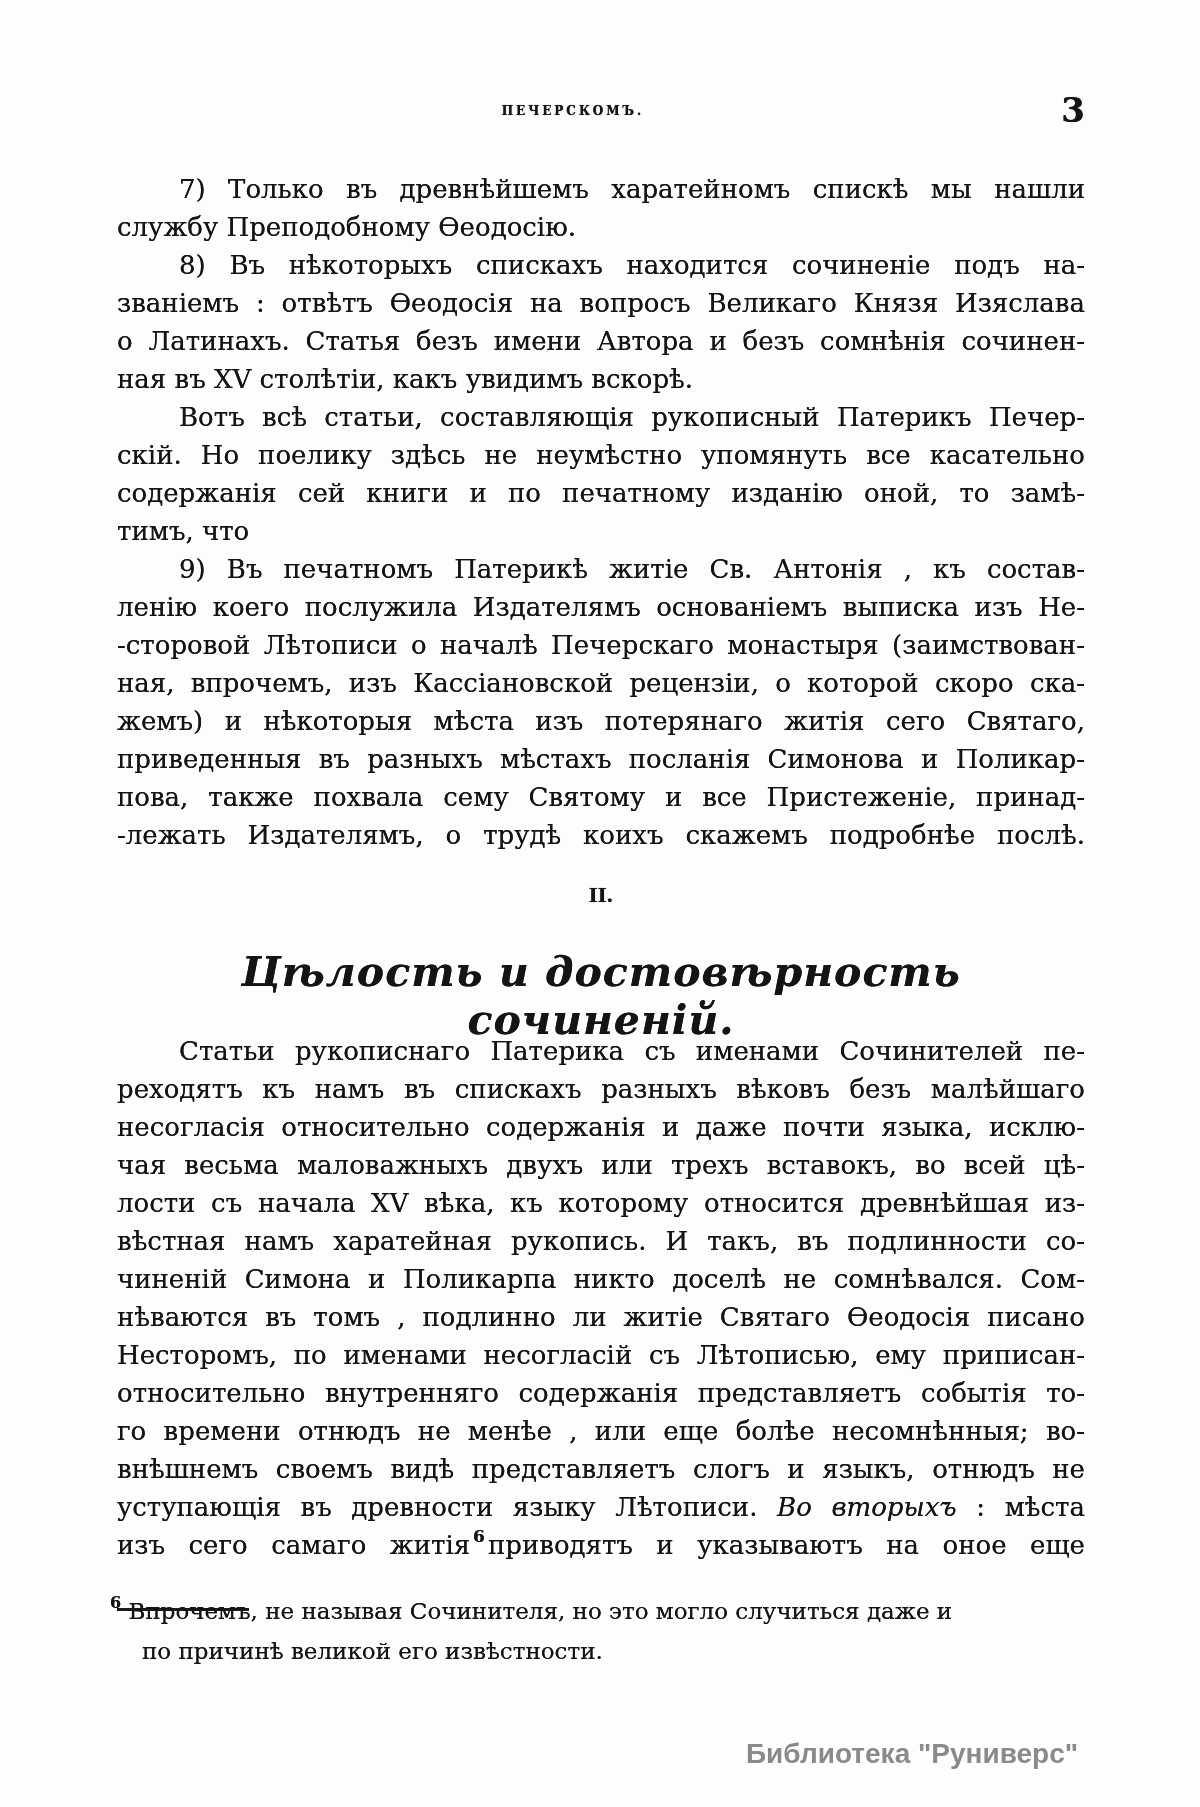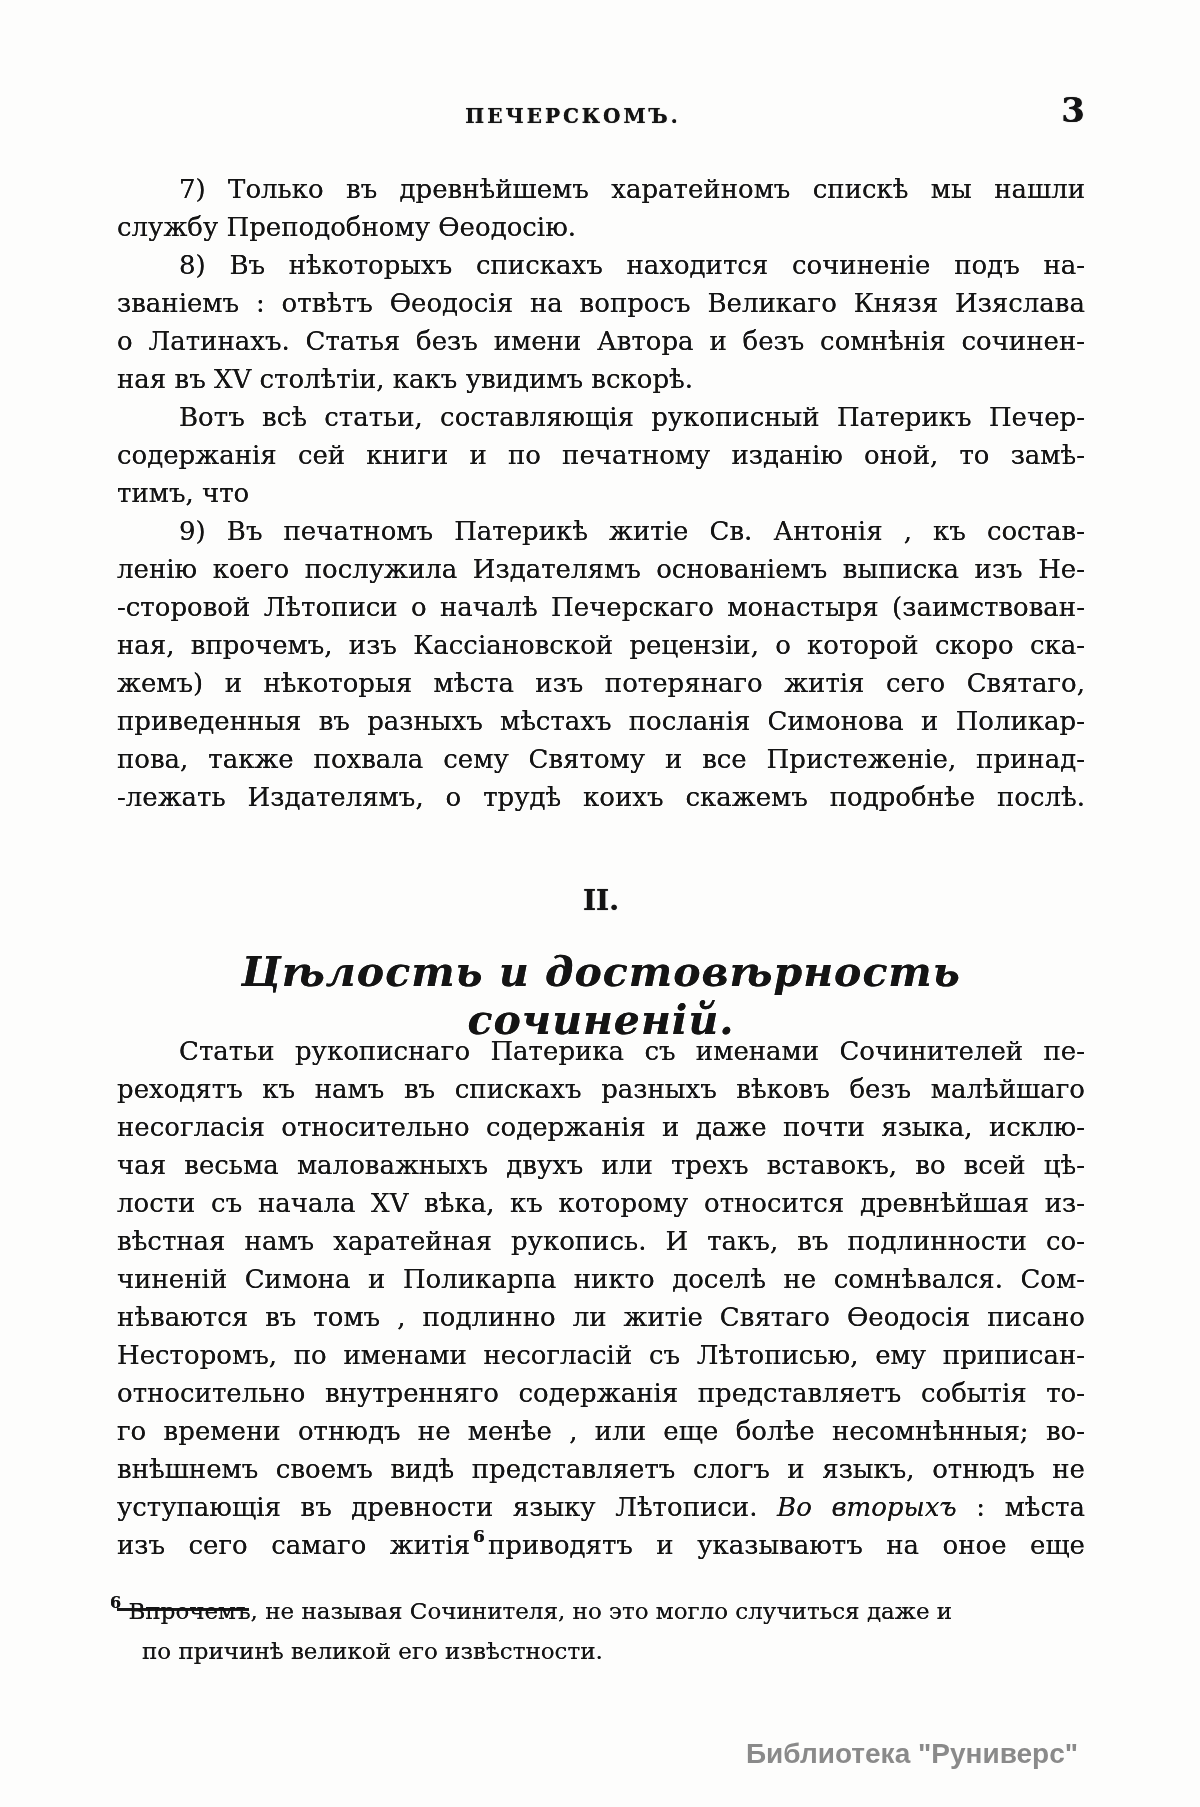--- a/index.html
+++ b/index.html
@@ -10,21 +10,21 @@
     margin:0 auto;
     background:#fdfdfc;
     overflow:hidden;
     font-family:"DejaVu Serif","Liberation Serif",serif;
     color:#141414;
   }
   
   .running-header { position:absolute; top:104px; left:117px; width:968px; height:40px; }
   .running-title {
     display:block; text-align:center;
-    font-size:20px; font-weight:bold; letter-spacing:3px;
+    font-size:12px; font-weight:bold; letter-spacing:3px;
     transform:translateX(-28px);
     text-shadow:0 0 0.7px rgba(0,0,0,.9);
   }
   .page-number {
     position:absolute; top:-14px; right:0;
     font-size:34px; font-weight:bold;
     text-shadow:0 0 0.7px rgba(0,0,0,.9);
   }
   
   .bodytext {
@@ -38,21 +38,21 @@
   .ln.j { white-space:normal; text-align:justify; text-align-last:justify; }
   .ln.ind { padding-left:62px; }
   .it { font-style:italic; }
   sup.fnref {
     font-size:17px; font-weight:bold; line-height:0;
     position:relative; top:-2px; padding:0 3px;
   }
   
   .section-number {
     position:absolute; top:884px; left:117px; width:968px;
-    text-align:center; font-size:28px; font-weight:bold;
+    text-align:center; font-size:19px; font-weight:bold;
     text-shadow:0 0 0.8px rgba(0,0,0,.9);
   }
   .chapter-title {
     position:absolute; top:948px; left:117px; width:968px;
     text-align:center; font-size:41px; font-style:italic; font-weight:bold;
     letter-spacing:1px;
     text-shadow:0 0 0.6px rgba(0,0,0,.8);
   }
   
   .footnote-rule {
@@ -89,20 +89,21 @@
       <div class="ln">службу Преподобному Ѳеодосію.</div>
     </div>
     <div>
       <div class="ln j ind">8) Въ нѣкоторыхъ спискахъ находится сочиненіе подъ на-</div>
       <div class="ln j">званіемъ : отвѣтъ Ѳеодосія на вопросъ Великаго Князя Изяслава</div>
       <div class="ln j">о Латинахъ. Статья безъ имени Автора и безъ сомнѣнія сочинен-</div>
       <div class="ln">ная въ XV столѣтіи, какъ увидимъ вскорѣ.</div>
     </div>
     <div>
       <div class="ln j ind">Вотъ всѣ статьи, составляющія рукописный Патерикъ Печер-</div>
+      <div class="ln j">скій. Но поелику здѣсь не неумѣстно упомянуть все касательно</div>
       <div class="ln j">содержанія сей книги и по печатному изданію оной, то замѣ-</div>
       <div class="ln">тимъ, что</div>
     </div>
     <div>
       <div class="ln j ind">9) Въ печатномъ Патерикѣ житіе Св. Антонія , къ состав-</div>
       <div class="ln j">ленію коего послужила Издателямъ основаніемъ выписка изъ Не-</div>
       <div class="ln j">-сторовой Лѣтописи о началѣ Печерскаго монастыря (заимствован-</div>
       <div class="ln j">ная, впрочемъ, изъ Кассіановской рецензіи, о которой скоро ска-</div>
       <div class="ln j">жемъ) и нѣкоторыя мѣста изъ потерянаго житія сего Святаго,</div>
       <div class="ln j">приведенныя въ разныхъ мѣстахъ посланія Симонова и Поликар-</div>

